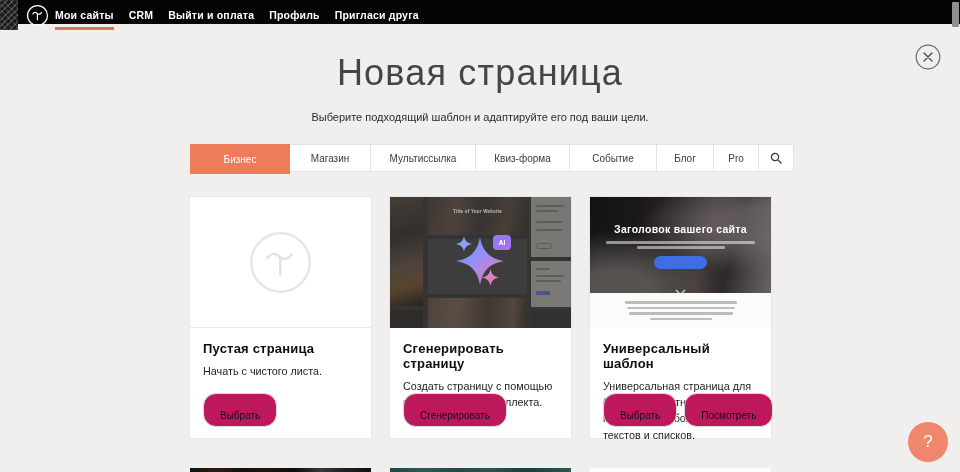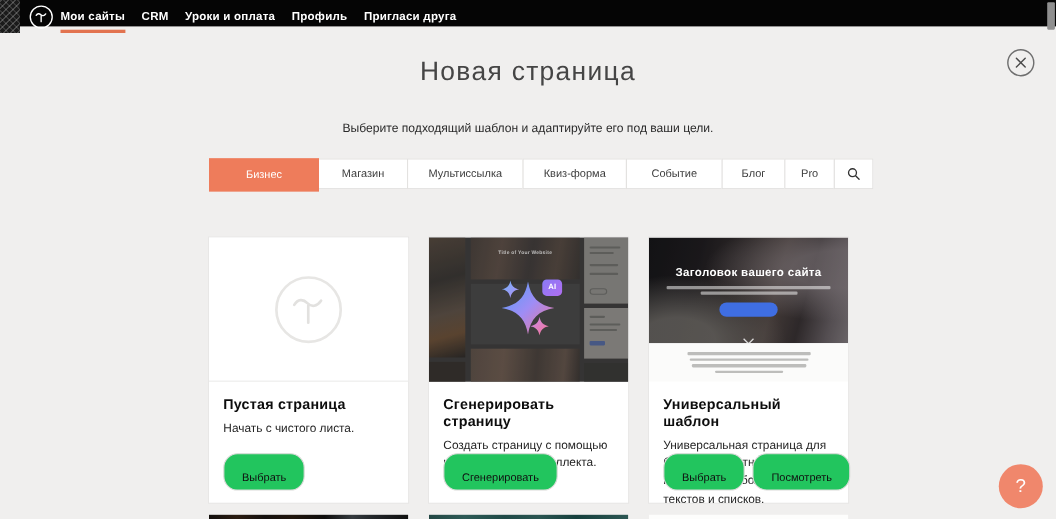--- a/index.html
+++ b/index.html
@@ -29,21 +29,21 @@
   }
   .nav-right { position:absolute; right:17px; top:0; height:30px; display:flex; }
   .nav-right .nav-item { margin-right:0; margin-left:14px; }
   .user-name { color:#9a9a9a; font-weight:bold; }
   .scroll-thumb { position:absolute; right:1px; top:2px; width:7px; height:25px; background:#8f8f8f; border-radius:1px; }
 
   
   .close-btn { position:absolute; left:915px; top:44px; width:26px; height:26px; cursor:pointer; }
   .dlg-title {
     position:absolute; left:0; top:52px; width:960px; text-align:center;
-    font-size:24px; font-weight:300; color:#454545; letter-spacing:1.2px;
+    font-size:36px; font-weight:300; color:#454545; letter-spacing:1.2px;
   }
   .dlg-subtitle {
     position:absolute; left:0; top:111px; width:960px; text-align:center;
     font-size:11px; color:#2b2b2b;
   }
 
   
   .tabs { position:absolute; left:190px; top:144px; display:flex; align-items:flex-start; }
   .tab {
     height:28px; background:#fff; border:1px solid #e3e2e0; margin-left:-1px;
@@ -51,21 +51,20 @@
     font-size:10px; color:#3c3c3c; cursor:pointer; white-space:nowrap;
   }
   .tab:first-child { margin-left:0; }
   .tab.active { background:#ee7c5b; border-color:#ee7c5b; color:#fff; height:30px; z-index:2; }
   .tab-search svg { display:block; }
 
   
   .card {
     position:absolute; top:197px; width:181px; height:241px; background:#fff;
     box-shadow:0 0 0 1px rgba(0,0,0,0.03);
-    margin-top:19px;
   }
   .card1 { left:190px; } .card2 { left:390px; } .card3 { left:590px; }
   .card-img { position:absolute; left:0; top:0; width:181px; height:131px; overflow:hidden; }
   .card1 .card-img { border-bottom:1px solid #ececea; background:#fff; }
   .blank-logo { position:absolute; left:58px; top:33px; width:65px; height:65px; }
 
   
   .collage { background:#3f3e3e; }
   .tile { position:absolute; }
   .t-a  { left:0;   top:0;    width:33px; height:109px;
@@ -110,21 +109,21 @@
   .hero-chevron { position:absolute; left:85px; top:85px; z-index:2; }
   .preview-white { position:absolute; left:0; top:96px; width:181px; height:35px; background:#fbfbfa;
     display:flex; flex-direction:column; align-items:center; justify-content:center; gap:3px; }
   .pv-line { height:2.5px; background:#bdbdbb; border-radius:1px; }
 
   .card-body { position:absolute; left:0; top:131px; right:0; bottom:0; padding:13px; }
   .card-title { font-size:13px; font-weight:bold; color:#0d0d0d; letter-spacing:.2px; margin-bottom:7px; }
   .card-desc { font-size:10.8px; line-height:1.5; color:#1f1f1f; }
   .card-actions { position:absolute; left:13px; bottom:11px; display:flex; gap:7px; }
   .pill-btn {
-    height:20px; padding:16px 16px; border-radius:13px; border:1px solid #d9d9d7; background:#22c55e;
+    height:20px; padding:16px 16px; border-radius:13px; border:1px solid #d9d9d7; background:#be185d;
     font-family:"Liberation Sans", sans-serif; font-size:10px; color:#101010; cursor:pointer; white-space:nowrap;
   }
 
   
   .bottom-card { position:absolute; top:468px; width:181px; height:10px; }
   .bc1 { left:190px;
     background:linear-gradient(90deg,#120f0c 0%,#2b1c11 14%,#15110e 28%,#20150c 42%,#0e0d0c 58%,#353a3e 72%,#23272a 82%,#101010 100%); }
   .bc2 { left:390px;
     background:linear-gradient(90deg,#234744 0%,#2d5a56 18%,#1f4a47 38%,#2a5551 55%,#16403d 74%,#2c5753 100%); }
   .bc3 { left:590px; background:#fdfdfc; }
@@ -146,21 +145,21 @@
     <div class="logo">
       <svg width="23" height="23" viewBox="0 0 24 24">
         <circle cx="12" cy="12" r="10.4" fill="none" stroke="#fff" stroke-width="1.3"></circle>
         <path d="M7.2 10.4 C 8.4 8.4 10.2 8.4 11.6 9.8 C 13 11.2 14.8 11 16.2 9
                  M11.9 10.6 L11.9 16.4" fill="none" stroke="#fff" stroke-width="1.3" stroke-linecap="round"></path>
       </svg>
     </div>
     <nav class="nav-left">
       <div class="nav-item active">Мои сайты</div>
       <div class="nav-item">CRM</div>
-      <div class="nav-item">Уроки и оплата</div>
+      <div class="nav-item">Выйти и оплата</div>
       <div class="nav-item">Профиль</div>
       <div class="nav-item">Пригласи друга</div>
     </nav>
   </div>
   <div class="scroll-thumb"></div>
 
   <div class="close-btn">
     <svg width="26" height="26" viewBox="0 0 26 26">
       <circle cx="13" cy="13" r="11.8" fill="none" stroke="#6f6f6f" stroke-width="1.3"></circle>
       <path d="M9 9 L17 17 M17 9 L9 17" stroke="#4a4a4a" stroke-width="1.3" stroke-linecap="round"></path>

